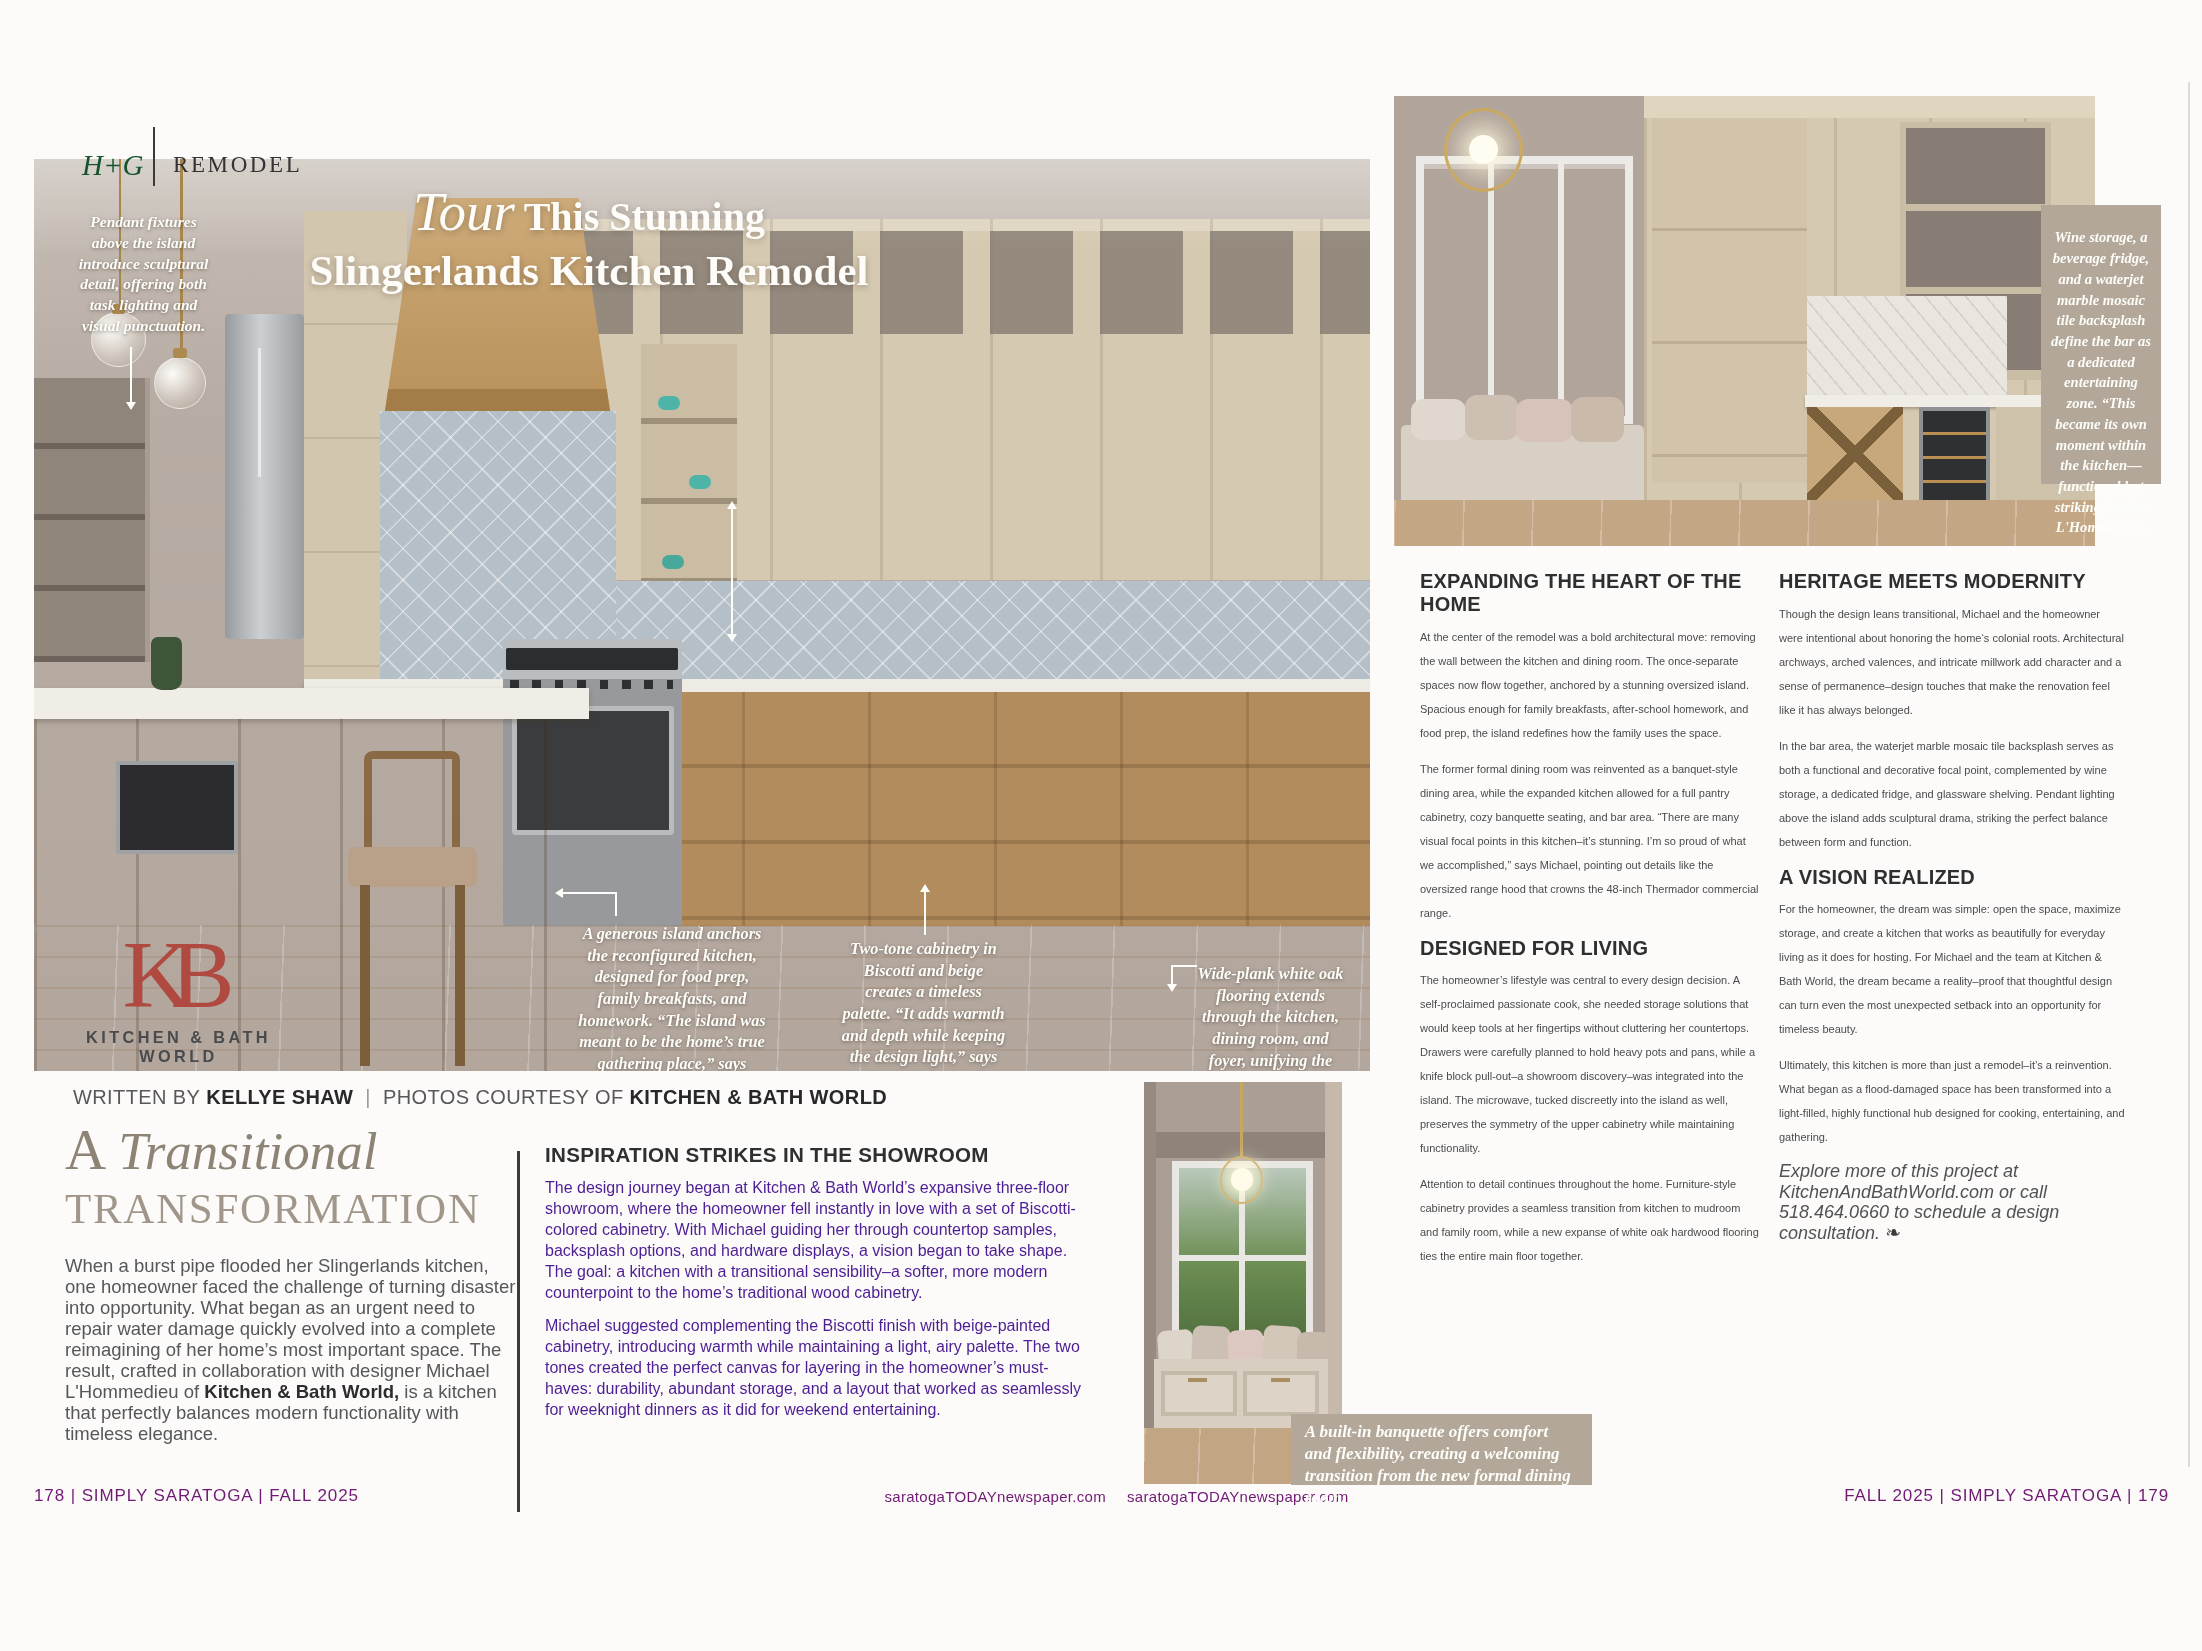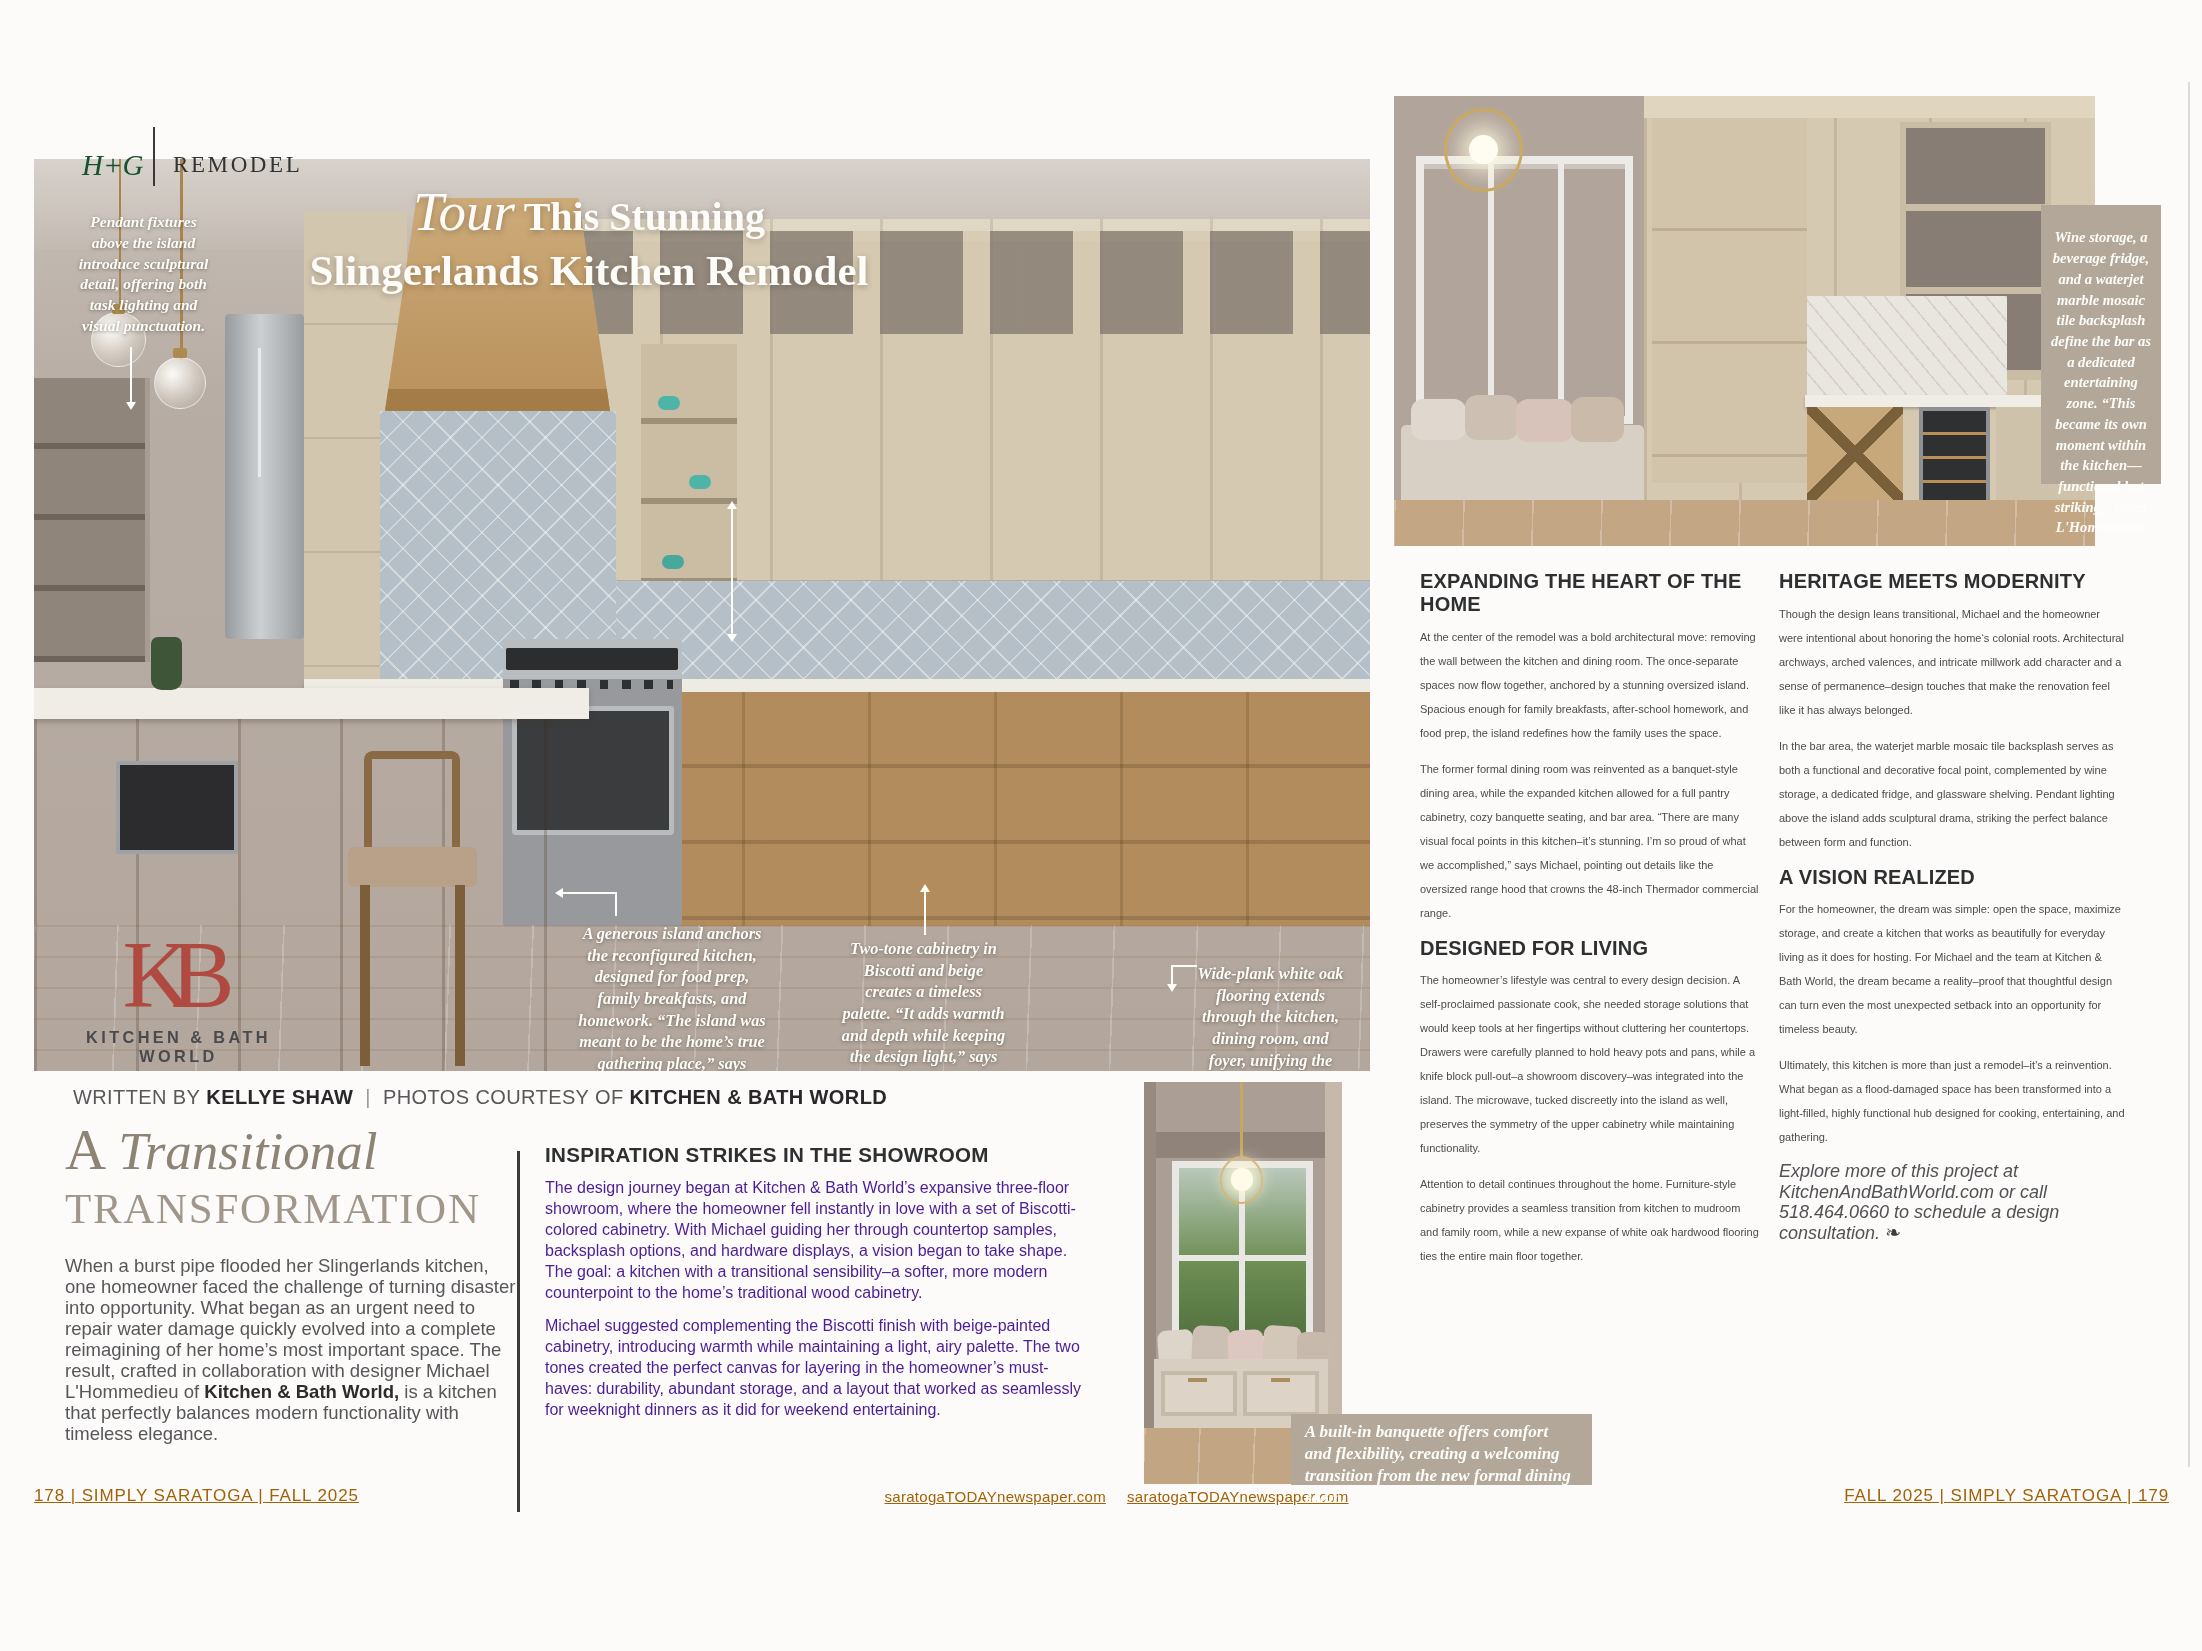--- a/index.html
+++ b/index.html
@@ -182,21 +182,21 @@
   .bq-pull { position:absolute; top:19px; width:19px; height:4.3px; background:#a98f5f; }
   .bq-floor { position:absolute; left:0; top:346px; width:100%; height:56px; background:#c2a684;
     background-image:repeating-linear-gradient(92deg, rgba(255,255,255,.25) 0 1.7px, transparent 1.7px 55px); }
 
   
   .bq-box { position:absolute; left:1291px; top:1414px; width:301px; height:71px; background:#b3a79a; z-index:8;
     color:#fdfdf9; font-family:"Liberation Serif",serif; font-style:italic; font-weight:600; font-size:17px; line-height:1.3;
     padding:6.9px 13.8px; }
 
   
-  .footer { position:absolute; top:1486px; font-size:17px; letter-spacing:0.9px; color:#a16207;text-decoration:underline; }
+  .footer { position:absolute; top:1486px; font-size:17px; letter-spacing:0.9px; color:#701a75; }
   .f-left { left:34px; }
   .f-mid1 { right:1097px; top:1488px; font-size:15px; letter-spacing:0.3px; }
   .f-mid2 { left:1127px; top:1488px; font-size:15px; letter-spacing:0.3px; }
   .f-right { right:34px; }
 
   .edge-line { position:absolute; left:2188px; top:82px; width:1.7px; height:1385px; background:#dedad5; }
 </style>
 </head>
 <body>
 

